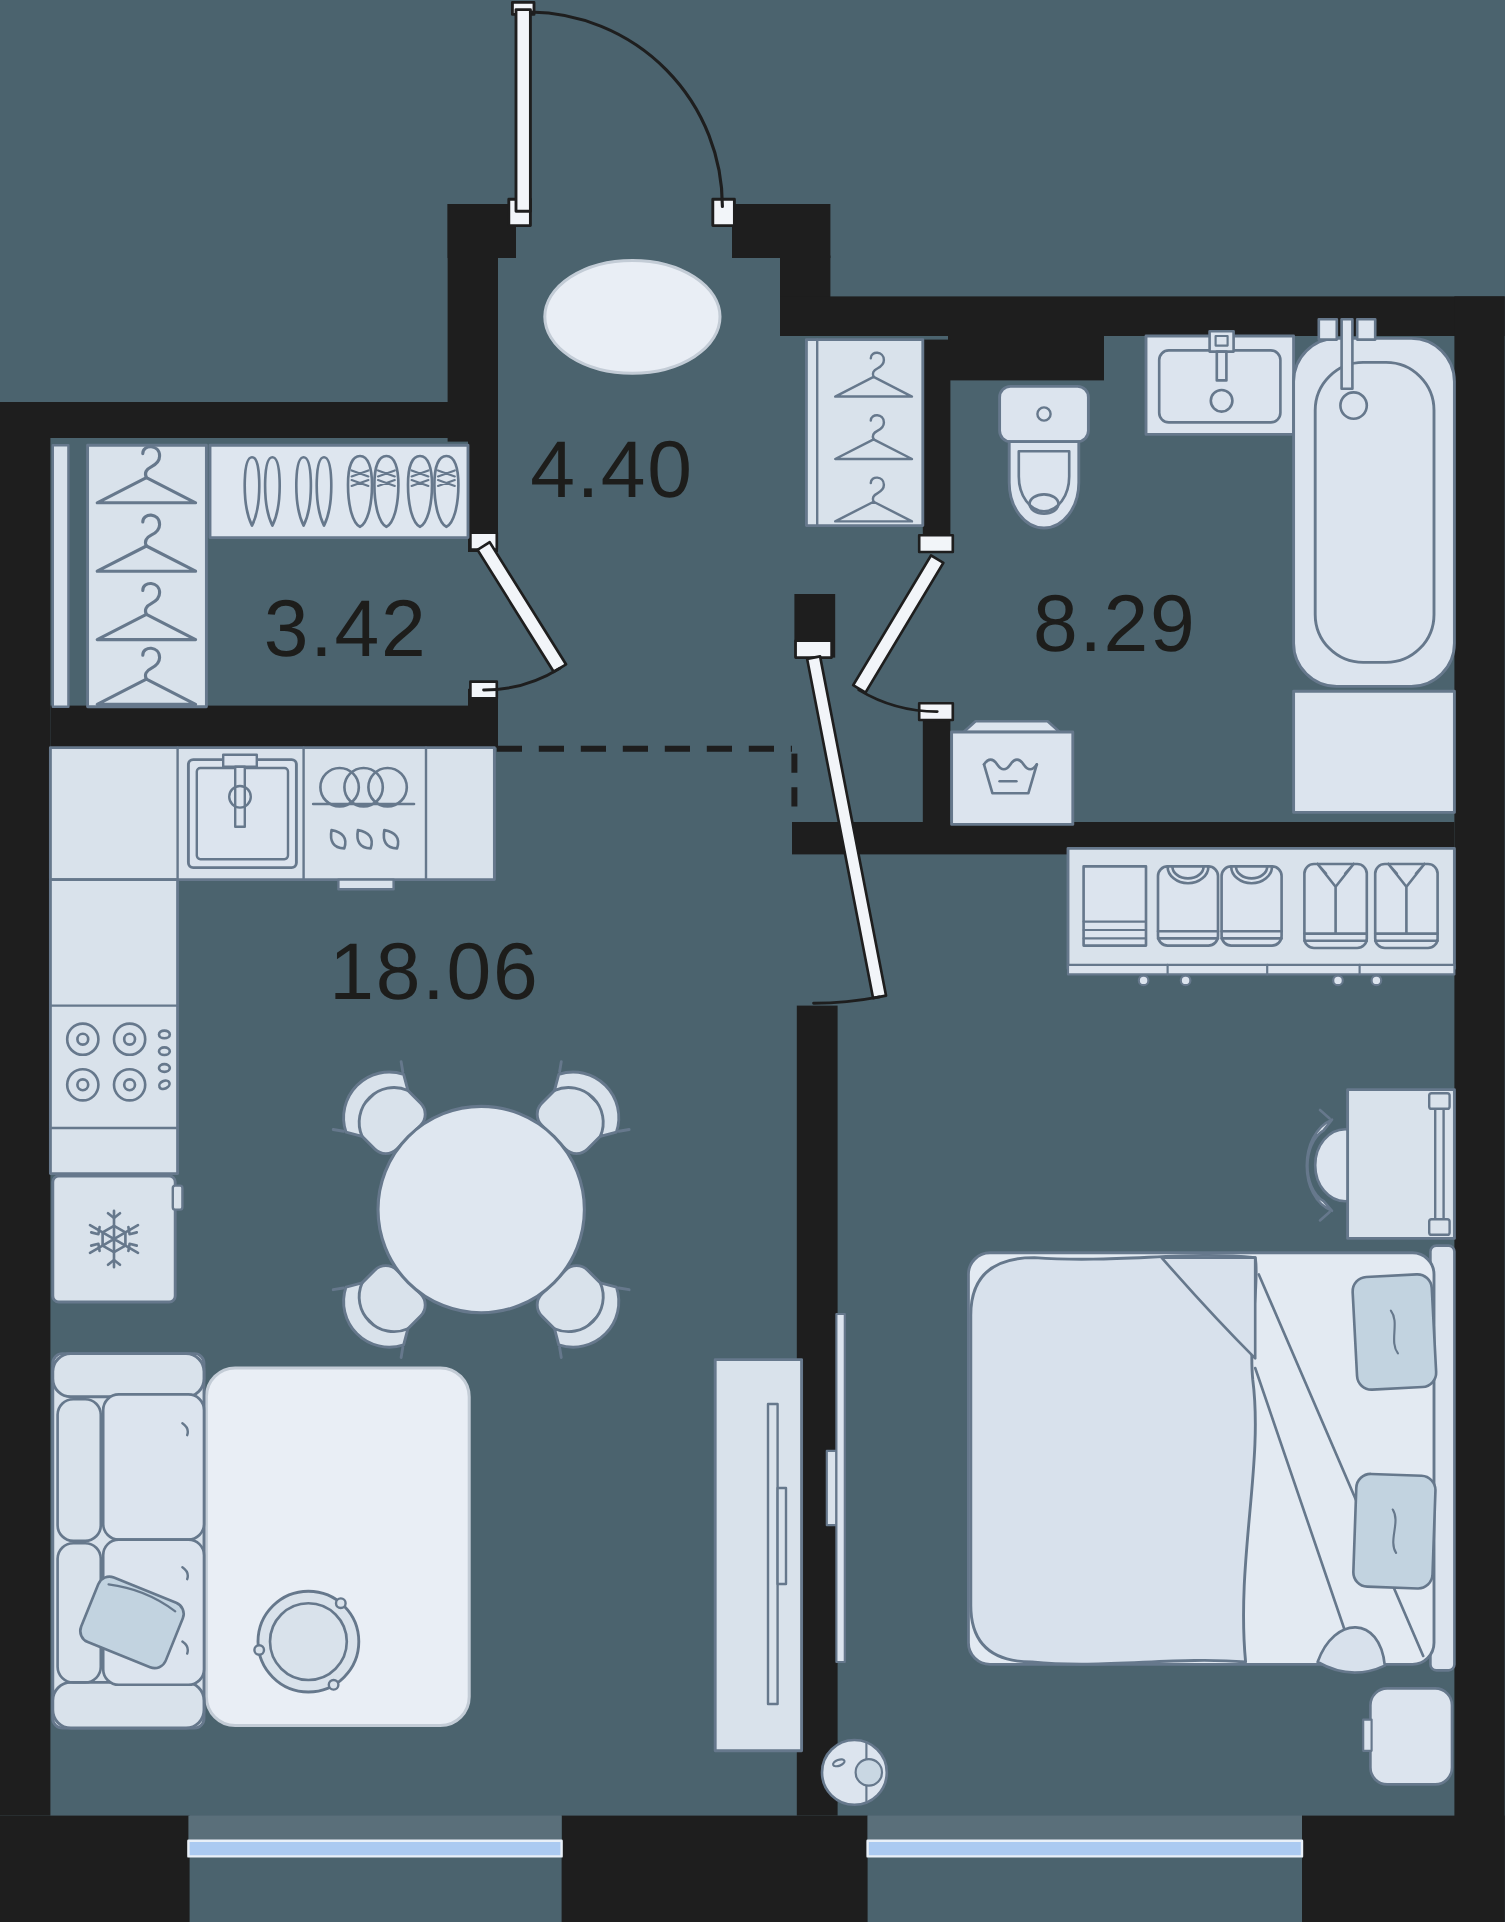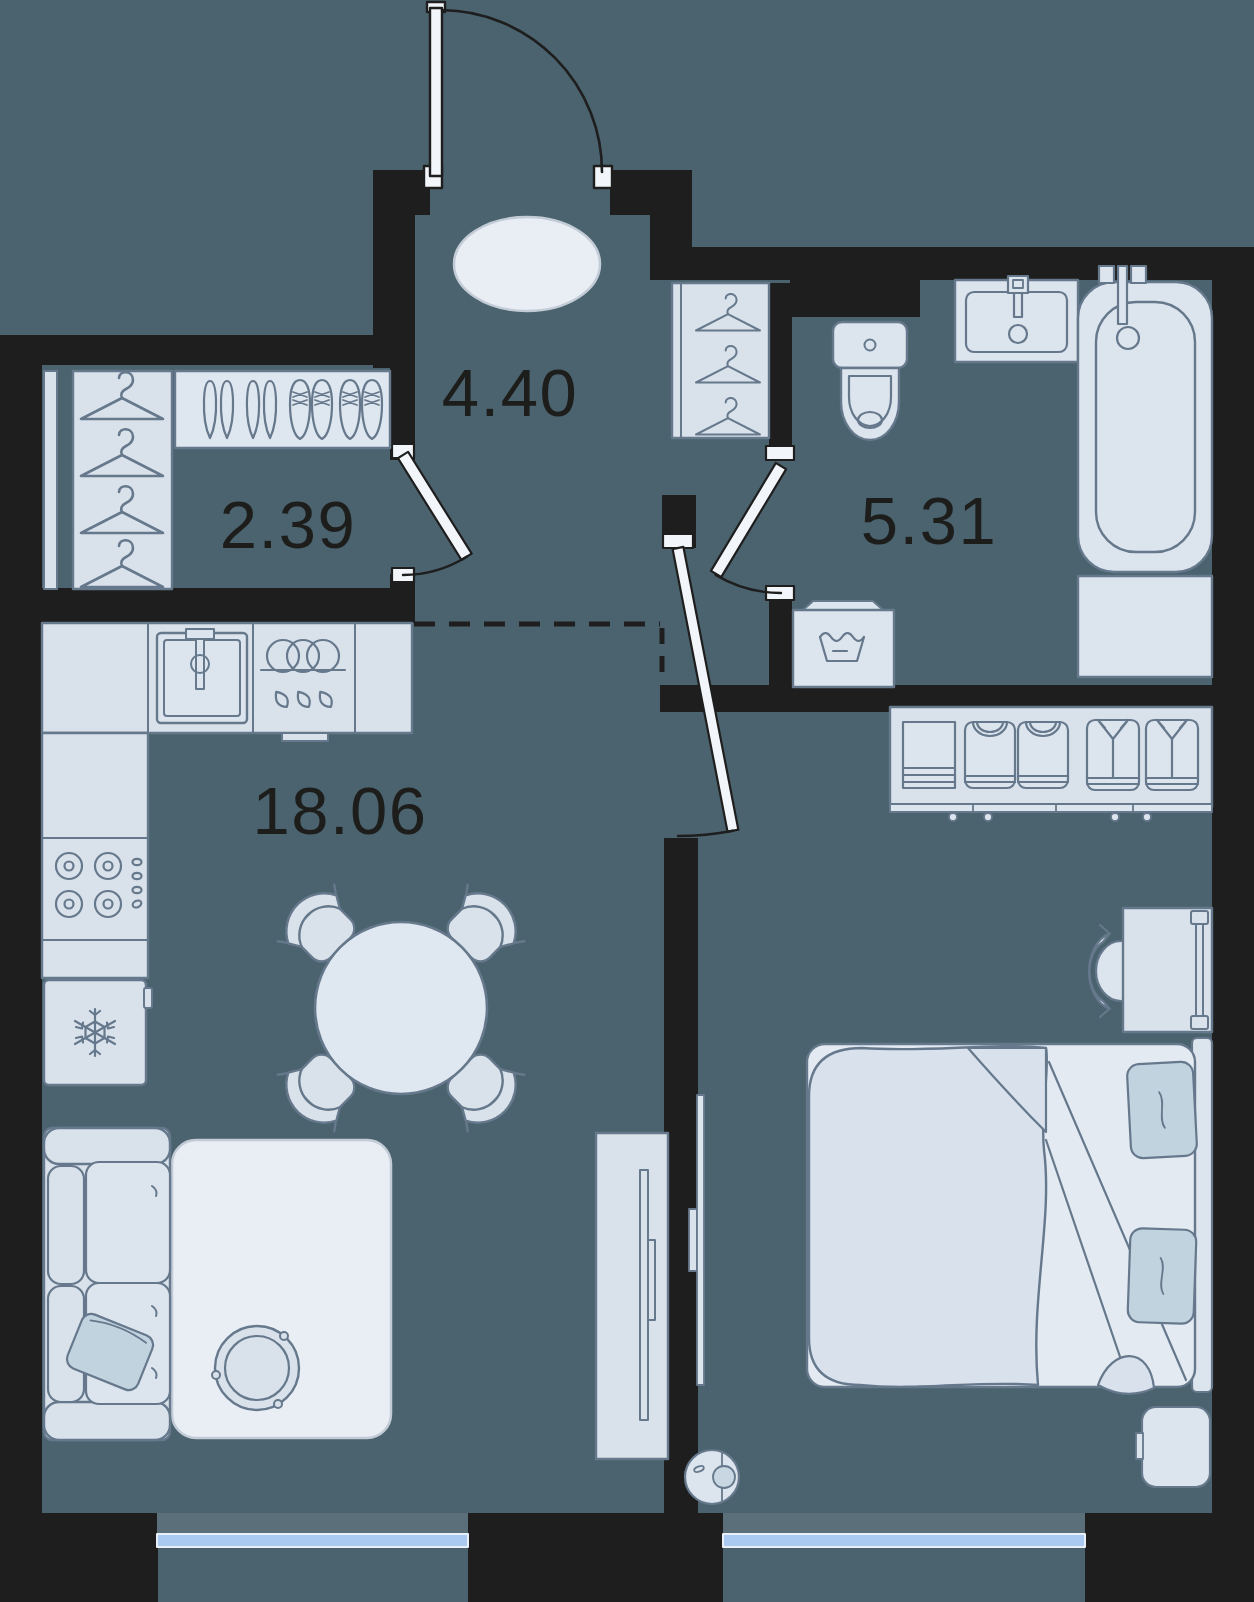--- a/index.html
+++ b/index.html
@@ -348,16 +348,16 @@
     <g>
       <circle cx="712" cy="1477" r="27" fill="#dce4ee" stroke="#66788c" stroke-width="2.2"></circle>
       <path d="M 722 1453 V 1501" stroke="#66788c" stroke-width="1.8"></path>
       <circle cx="724" cy="1477" r="11" fill="#c9d7e3" stroke="#66788c" stroke-width="1.8"></circle>
       <ellipse cx="699" cy="1469" rx="5" ry="2.5" transform="rotate(-20 699 1469)" stroke="#66788c" stroke-width="1.8"></ellipse>
     </g>
   </g>
 </svg>
 
   <div class="room-label" style="left:510px;top:392px">4.40</div>
-  <div class="room-label" style="left:288px;top:524px">2.39</div>
-  <div class="room-label" style="left:929px;top:520px">5.31</div>
-  <div class="room-label" style="left:340px;top:810px">18.06</div>
+  <div class="room-label" style="left:288px;top:524px">3.42</div>
+  <div class="room-label" style="left:929px;top:520px">8.29</div>
+  <div class="room-label" style="left:362px;top:810px">18.06</div>
 </div>
 
 </body></html>

